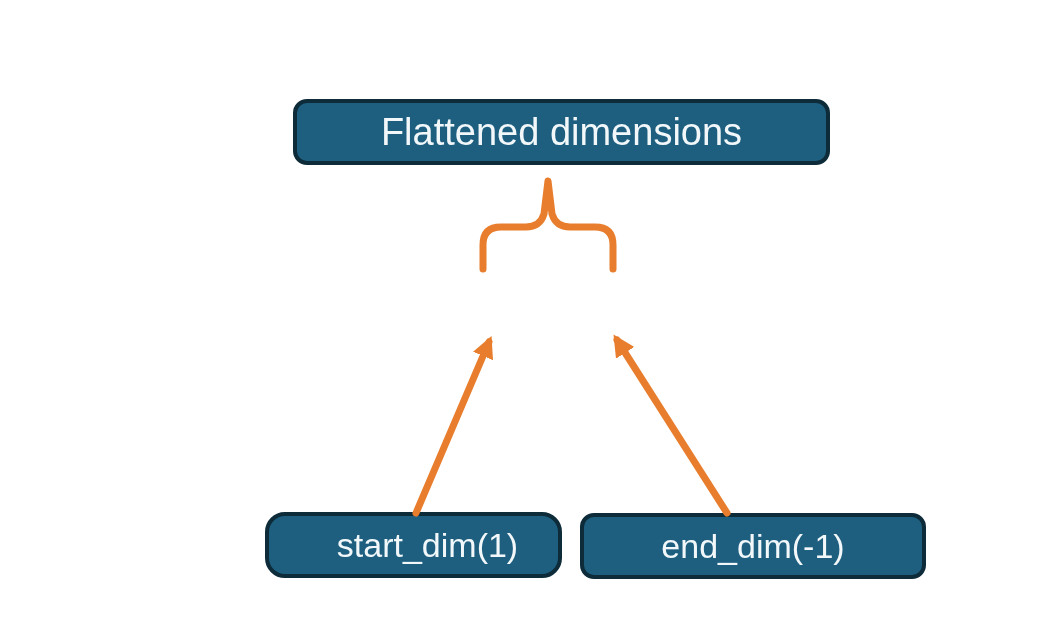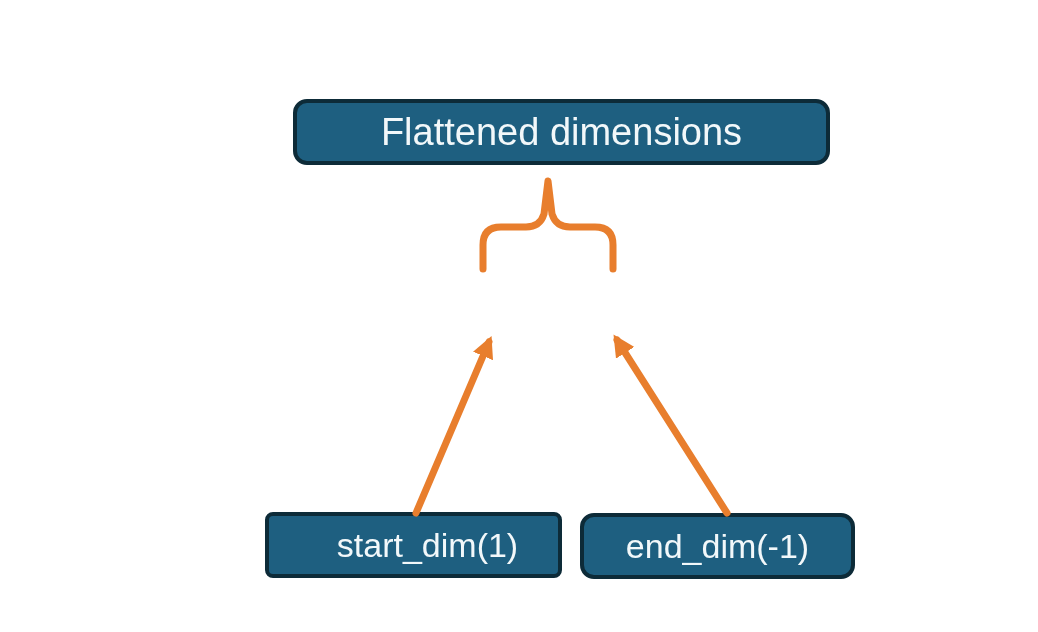--- a/index.html
+++ b/index.html
@@ -42,27 +42,27 @@
     left: 183px; top: 214px;
     width: 697px; height: 166px;
     border-width: 5px;
     border-radius: 26px;
     font-size: 47px;
   }
   .node-tensor span { position: relative; top: 5px; left: -3px; }
   .node-start-dim {
     left: 265px; top: 512px;
     width: 297px; height: 66px;
-    border-radius: 8px;
+    border-radius: 20px;
     font-size: 34px;
     padding-left: 28px;
   }
   .node-end-dim {
     left: 580px; top: 513px;
-    width: 275px; height: 66px;
+    width: 346px; height: 66px;
     border-radius: 14px;
     font-size: 34px;
   }
   svg.connectors {
     position: absolute;
     left: 0; top: 0;
     width: 1038px; height: 632px;
     pointer-events: none;
   }
   svg.connectors .stroke {

